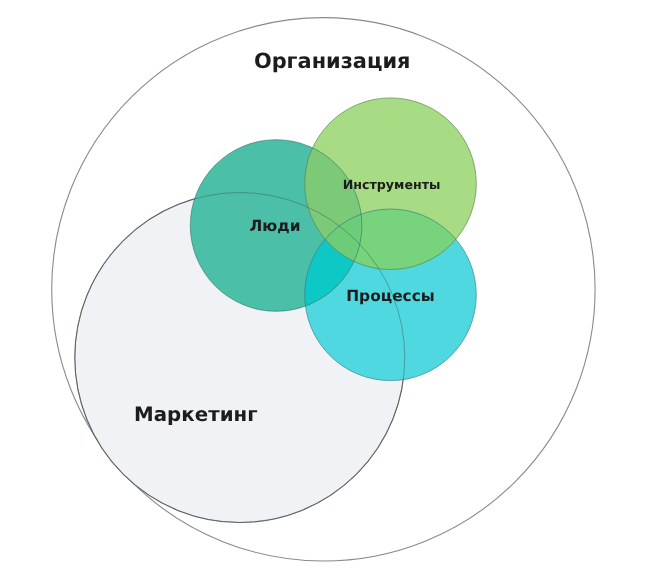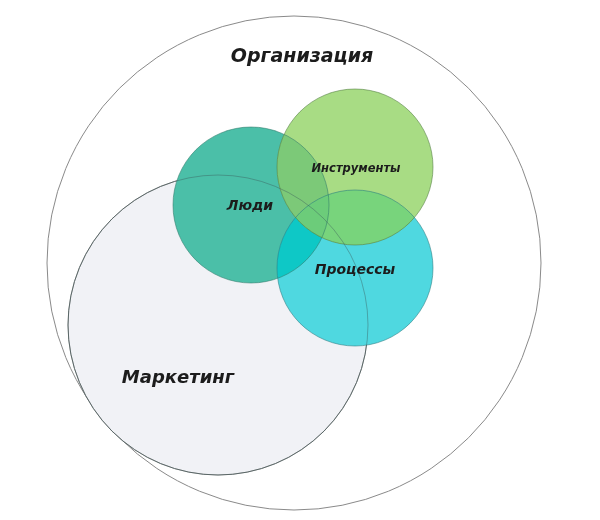--- a/index.html
+++ b/index.html
@@ -1,17 +1,17 @@
 <!DOCTYPE html>
 <html><head>
   <meta charset="utf-8">
   <style>
     html, body { margin: 0; padding: 0; background: #ffffff; }
     body { width: 600px; height: 520px; overflow: hidden; position: relative; }
-    .diagram { position: absolute; left: 0; top: 0; width: 600px; height: 520px; font-style: italic; }
+    .diagram { position: absolute; left: 0; top: 0; width: 600px; height: 520px; }
     svg text { font-family: "DejaVu Sans", "Liberation Sans", sans-serif; font-weight: bold; fill: #1c1c1c; }
     .lbl-org { font-size: 19px; }
     .lbl-mkt { font-size: 18px; }
     .lbl-ppl { font-size: 14px; }
     .lbl-prc { font-size: 14px; }
     .lbl-ins { font-size: 11.5px; }
   </style>
 </head>
 <body>
 

